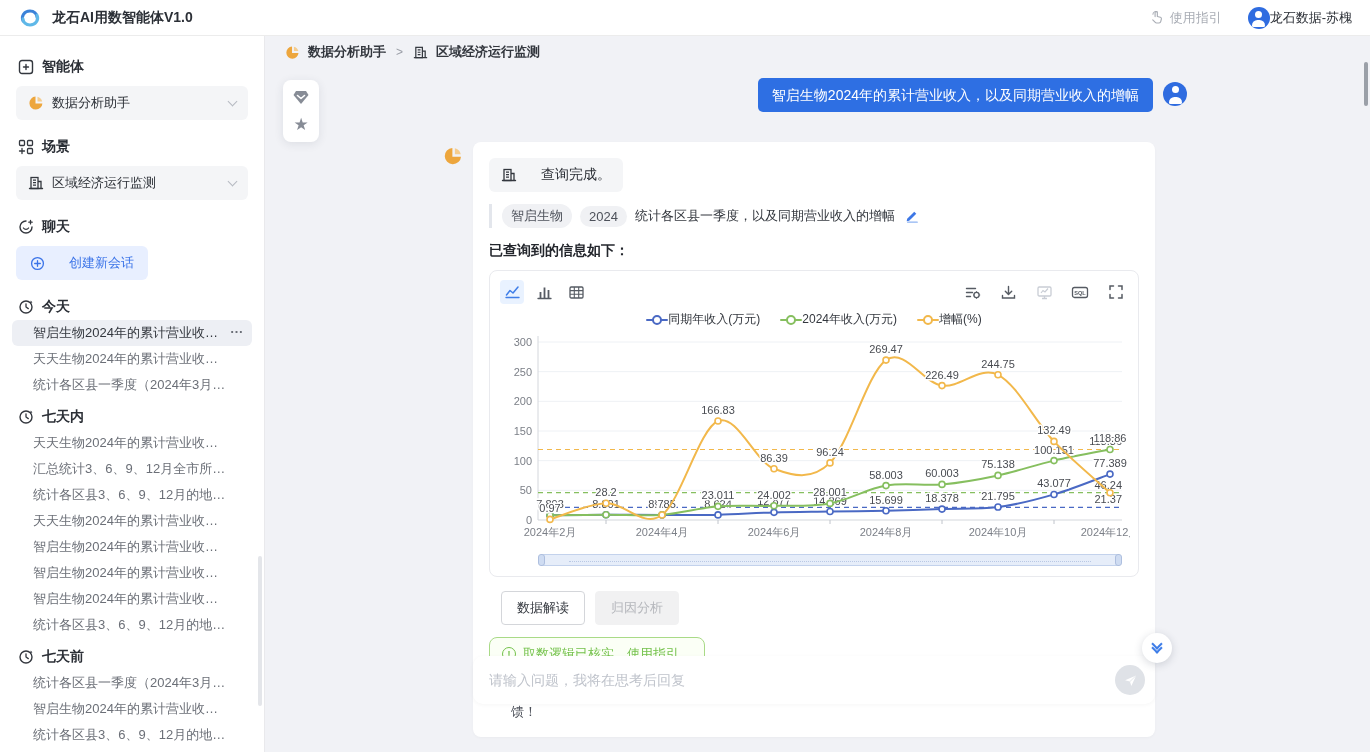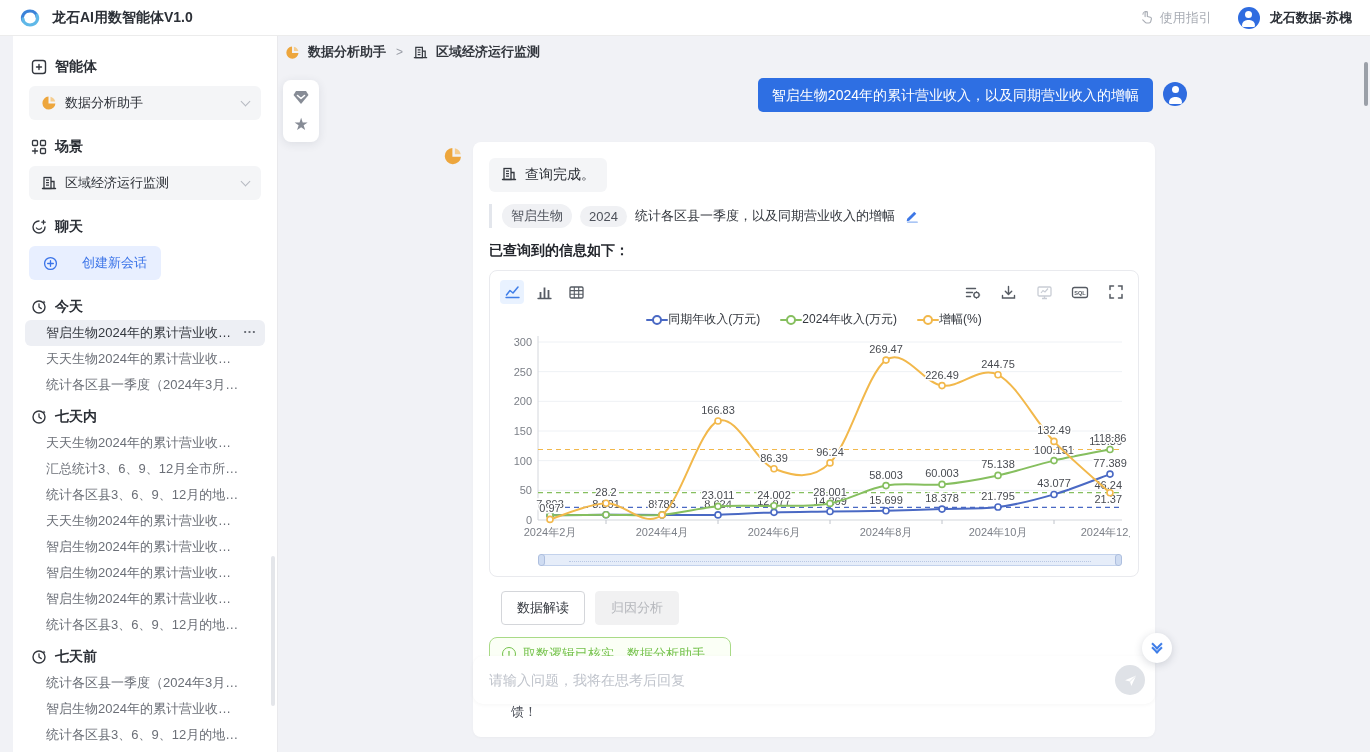--- a/index.html
+++ b/index.html
@@ -5,27 +5,27 @@
   * { margin:0; padding:0; box-sizing:border-box; }
   body { font-family:"Liberation Sans", sans-serif; background:#fff; }
   .app { position:relative; width:1370px; height:752px; overflow:hidden; background:#f1f2f6; }
 
   
   .header { position:absolute; top:0; left:0; width:1370px; height:36px; background:#fff; border-bottom:1px solid #ececec; display:flex; align-items:center; padding:0 18px; z-index:30; }
   .header .logo { width:24px; height:24px; margin-right:10px; }
   .header .title { font-size:14px; font-weight:bold; color:#2b2f36; }
   .header .spacer { flex:1; }
   .hd-guide { display:flex; align-items:center; gap:6px; color:#a9adb5; font-size:13px; cursor:pointer; margin-right:26px; }
-  .hd-user { display:flex; align-items:center; gap:10px; font-size:13px; color:#2b2f36; font-weight:bold; cursor:pointer; }
+  .hd-user { display:flex; align-items:center; gap:0; font-size:13px; color:#2b2f36; font-weight:normal; cursor:pointer; }
   .avatar { width:22px; height:22px; border-radius:50%; background:#2f6ce0; position:relative; flex:none; }
   .avatar::before { content:""; position:absolute; left:50%; top:4px; width:7px; height:7px; margin-left:-3.5px; border-radius:50%; background:#fff; }
   .avatar::after { content:""; position:absolute; left:50%; bottom:2px; width:13px; height:7px; margin-left:-6.5px; border-radius:7px 7px 2px 2px; background:#fff; }
 
   
-  .sidebar { position:absolute; top:36px; left:13px; width:265px; height:716px; background:#fff; border-right:1px solid #e9e9ec; padding-top:14px; overflow:hidden; z-index:20; }
+  .sidebar { position:absolute; top:36px; left:0; width:265px; height:716px; background:#fff; border-right:1px solid #e9e9ec; padding-top:14px; overflow:hidden; z-index:20; }
   .side-sec { display:flex; align-items:center; gap:8px; padding:8px 18px; font-size:14px; color:#2b2f36; font-weight:bold; }
   .side-sec svg { flex:none; }
   .side-select { margin:2px 16px 10px; height:34px; background:#f4f5f7; border-radius:6px; display:flex; align-items:center; gap:8px; padding:0 12px; font-size:13px; color:#2b2f36; cursor:pointer; }
   .side-select .grow { flex:1; }
   .chev { width:7px; height:7px; border-right:1.6px solid #b6bac2; border-bottom:1.6px solid #b6bac2; transform:rotate(45deg); margin-top:-4px; }
   .new-chat { margin:2px 16px 8px; display:inline-flex; align-items:center; gap:24px; background:#e8efff; color:#3a73e8; font-size:13px; border-radius:6px; padding:8px 14px; cursor:pointer; }
   .group-hd { display:flex; align-items:center; gap:8px; padding:10px 18px 4px; font-size:14px; color:#2b2f36; font-weight:bold; }
   .side-item { position:relative; margin:0 12px; padding:5px 22px 5px 21px; font-size:13px; color:#6b6f77; line-height:16px; white-space:nowrap; overflow:hidden; text-overflow:ellipsis; border-radius:6px; cursor:pointer; }
   .side-item.sel { background:#edeff4; color:#33373e; }
   .side-item .more { position:absolute; right:8px; top:4px; color:#6b6f77; letter-spacing:1px; font-weight:bold; }
@@ -38,21 +38,21 @@
   .win-scrollbar { position:absolute; right:2px; top:26px; width:4px; height:44px; border-radius:2px; background:#9ba0a8; }
 
   .tools-float { position:absolute; left:18px; top:44px; width:36px; height:62px; background:#fff; border-radius:8px; box-shadow:0 2px 10px rgba(40,50,70,.10); display:flex; flex-direction:column; align-items:center; justify-content:space-evenly; z-index:5; }
   .tools-float .tbtn { width:20px; height:20px; display:flex; align-items:center; justify-content:center; cursor:pointer; color:#878c96; font-size:17px; line-height:20px; }
 
   .user-row { position:absolute; top:42px; right:183px; display:flex; align-items:flex-start; gap:10px; }
   .bubble { background:#2e6fe3; color:#fff; font-size:14px; line-height:34px; height:34px; padding:0 14px; border-radius:5px; }
 
   .ai-avatar { position:absolute; left:178px; top:110px; }
   .card { position:absolute; left:208px; top:106px; width:682px; background:#fff; border-radius:8px; padding:16px; box-shadow:0 1px 3px rgba(0,0,0,.03); }
-  .status-chip { display:inline-flex; gap:8px; background:#f4f5f7; border-radius:6px; padding:8px 12px; font-size:14px; color:#2b2f36; }
+  .status-chip { display:inline-flex; align-items:center; gap:24px; background:#f4f5f7; border-radius:6px; padding:8px 12px; font-size:14px; color:#2b2f36; }
   .query-row { margin-top:12px; display:flex; align-items:center; gap:8px; border-left:3px solid #e3e6ec; padding-left:10px; }
   .q-chip { background:#f0f1f4; border-radius:12px; padding:3px 9px; font-size:13px; color:#4d515a; }
   .q-rest { font-size:13px; color:#33373e; }
   .edit-ic { cursor:pointer; margin-left:2px; display:inline-flex; }
   .intro { margin-top:14px; font-size:14px; font-weight:bold; color:#23262c; }
 
   .chart-panel { margin-top:10px; border:1px solid #e9eaee; border-radius:8px; padding:6px 10px 8px; }
   .chart-toolbar { display:flex; align-items:center; height:30px; }
   .ct-left { display:flex; align-items:center; gap:8px; }
   .ct-right { margin-left:auto; display:flex; align-items:center; gap:12px; }
@@ -459,21 +459,21 @@
       </div>
 
       <div class="act-row">
         <span class="btn primary-ghost">数据解读</span>
         <span class="btn disabled">归因分析</span>
       </div>
 
       <div>
         <div class="notice">
           <span class="i-ic">!</span>
-          <span>取数逻辑已核实，数据分析助手。</span>
+          <span>取数逻辑已核实，使用指引。</span>
         </div>
       </div>
 
       <div class="foot-row">
         <span class="q-ic">?</span>
         <span>
           <span>如果您对以上结果存在疑问，请点击此处“</span><span class="foot-link">提交问题工单</span><span>”。技术人员将在收到工单后第一时间排查问题并反馈！</span>
         </span>
       </div>
     </div>

